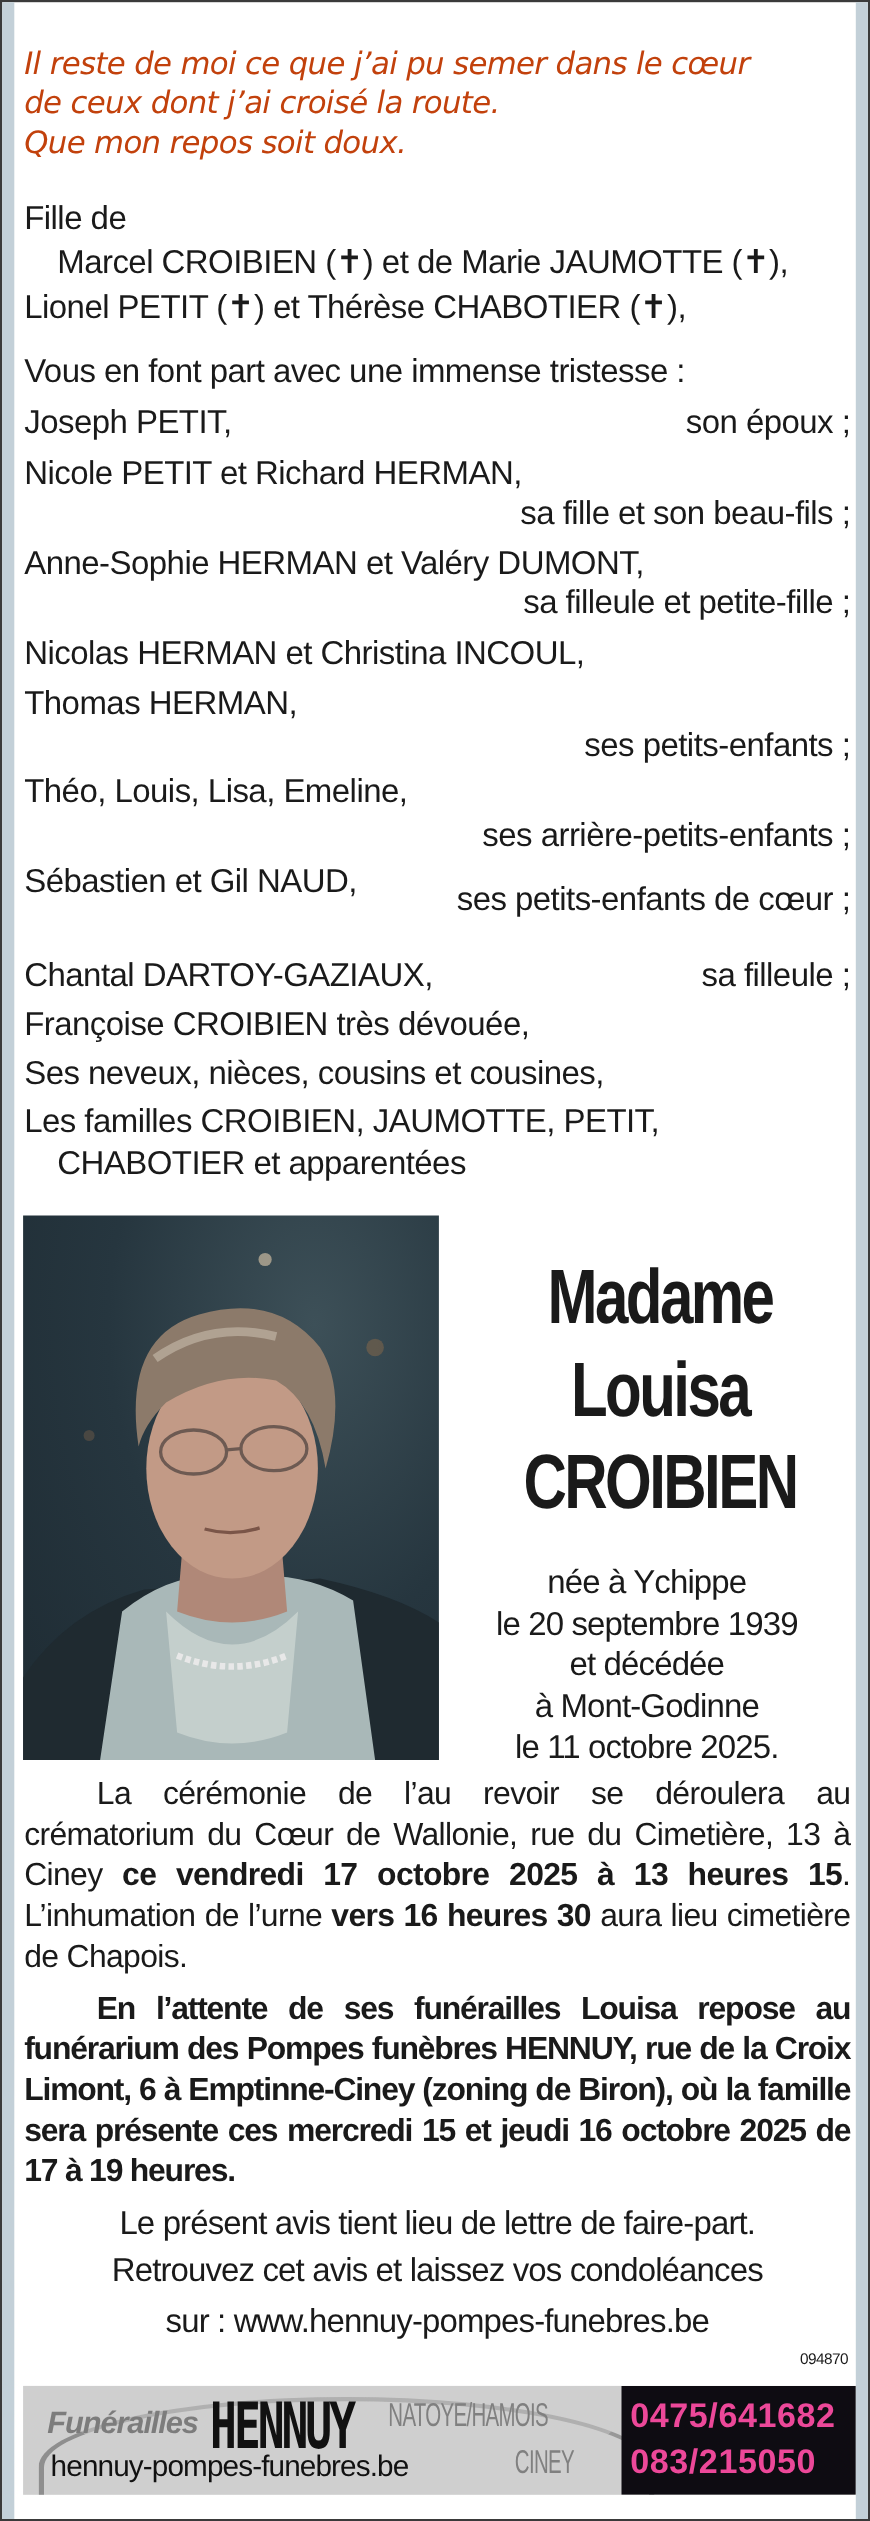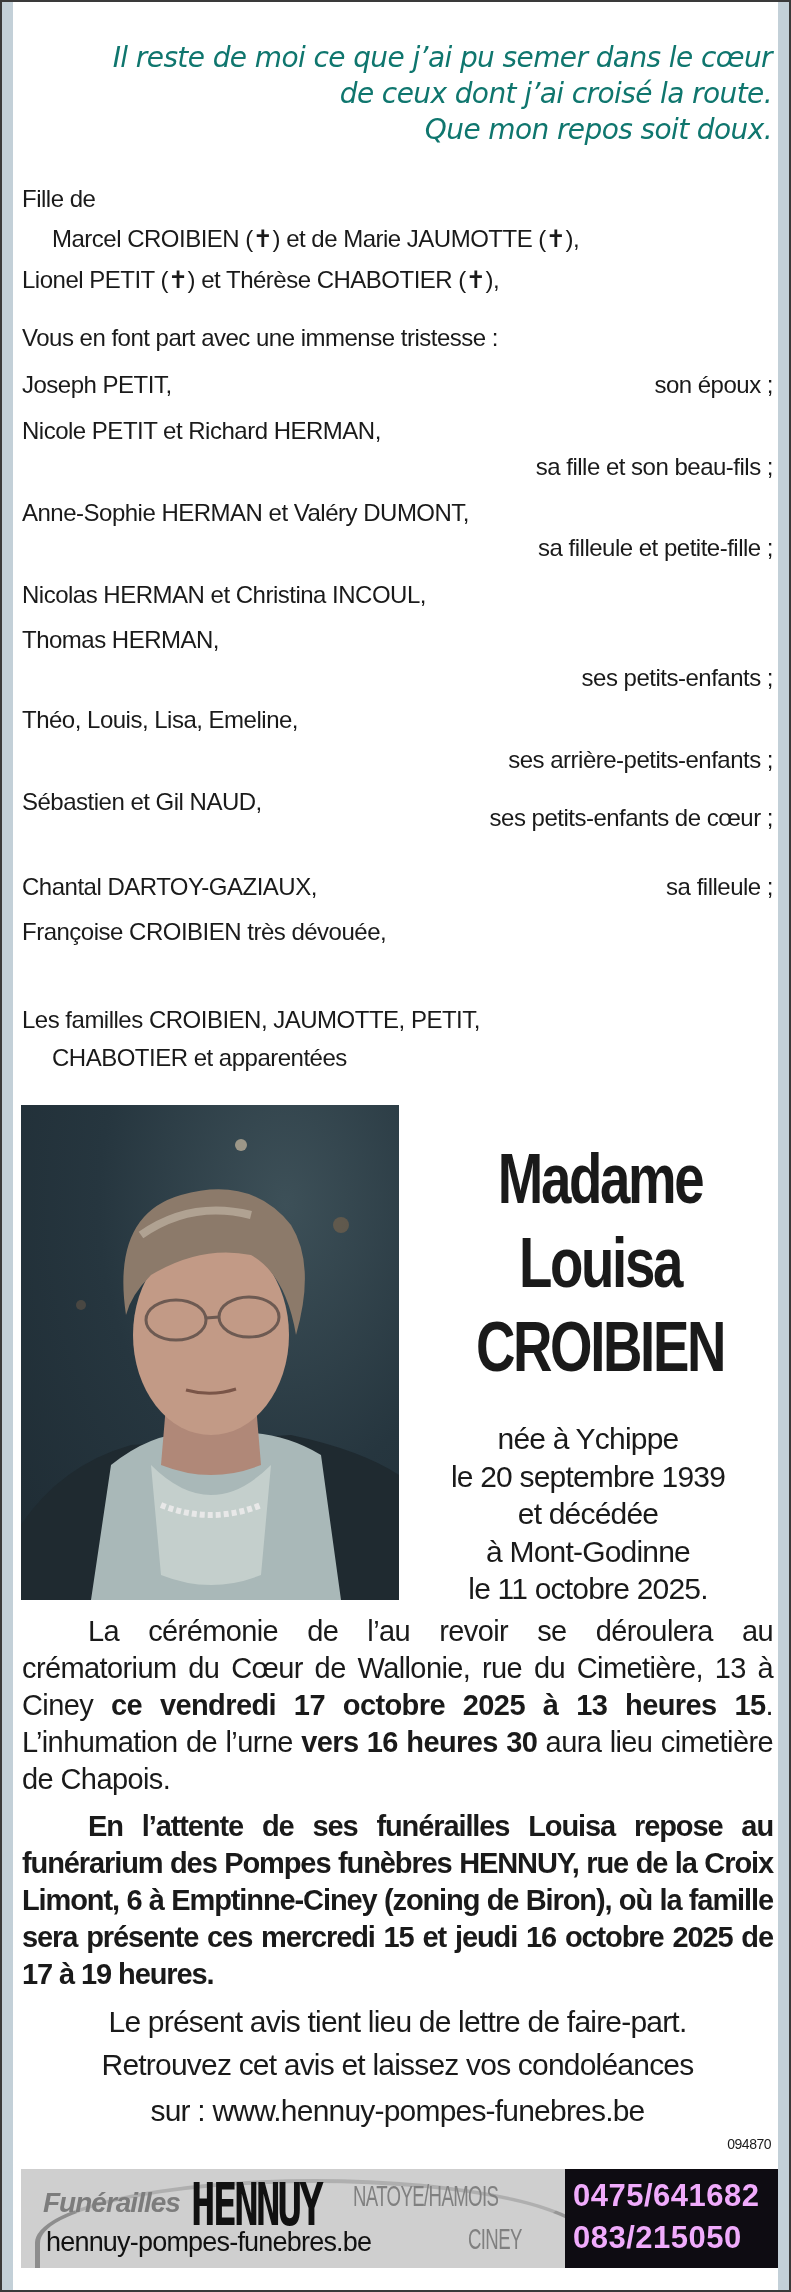--- a/index.html
+++ b/index.html
@@ -6,25 +6,25 @@
   html, body { width: 791px; height: 2292px; background: #ffffff; overflow: hidden; }
   body { font-family: "Liberation Sans", "DejaVu Sans", sans-serif; color: #1a1a1a; position: relative; }
   .frame {
     position: absolute; left: 0; top: 0; width: 791px; height: 2292px;
     border: 2px solid #3a3a3a; background: #ffffff;
   }
   .strip-left { position: absolute; left: 0; top: 0; width: 11px; height: 100%; background: #c3d0d8; }
   .strip-right { position: absolute; right: 0; top: 0; width: 11px; height: 100%; background: #c3d0d8; }
   .abs { position: absolute; }
   .quote {
-    left: 20px; width: 750px; top: 38px; text-align: right;
+    left: 20px; width: 750px; top: 38px; text-align: left;
     font-family: "DejaVu Sans", sans-serif; font-style: italic;
-    font-size: 28px; line-height: 36px; letter-spacing: -0.6px; color: #0f766e;
+    font-size: 28px; line-height: 36px; letter-spacing: -0.6px; color: #c2410c;
   }
-  .fam { left: 20px; width: 751px; font-size: 24px; line-height: 36px; letter-spacing: -0.5px; white-space: nowrap; }
+  .fam { left: 20px; width: 751px; font-size: 30px; line-height: 36px; letter-spacing: -0.5px; white-space: nowrap; }
   .fam .l { position: absolute; left: 0; }
   .fam .r { position: absolute; right: 0; }
   .indent { padding-left: 30px; }
   .photo {
     left: 19px; top: 1103px; width: 378px; height: 495px; overflow: hidden;
     background: radial-gradient(ellipse at 70% 20%, #3d5058 0%, #26363f 50%, #1e2b33 100%);
   }
   .name {
     left: 420px; width: 356px; top: 1135px; text-align: center;
     font-weight: bold; font-size: 70px; line-height: 84px; letter-spacing: -3px;
@@ -47,21 +47,21 @@
   .banner .arc {
     position: absolute; left: 14px; top: 10px; width: 560px; height: 160px;
     border-left: 5px solid #7d7d7d; border-top: 4px solid #a8a8a8; border-radius: 50% 50% 0 0 / 40% 40% 0 0;
     opacity: 0.8; border-right: 5px solid #8a8a8a;
   }
   .banner .fun { position: absolute; left: 22px; top: 18px; font-style: italic; font-weight: bold; font-size: 28px; color: #7c7c7c; letter-spacing: -1px; }
   .banner .hennuy { position: absolute; left: 170px; top: 6px; font-family: "DejaVu Sans Mono", monospace; font-weight: bold; font-size: 58px; line-height: 60px; color: #111; letter-spacing: -4px; transform: scaleX(0.7); transform-origin: left top; }
   .banner .loc1 { position: absolute; left: 332px; top: 10px; font-size: 30px; color: #808080; letter-spacing: -1px; transform: scaleX(0.62); transform-origin: left top; white-space: nowrap; }
   .banner .loc2 { position: absolute; left: 447px; top: 53px; font-size: 30px; color: #808080; letter-spacing: -1px; transform: scaleX(0.62); transform-origin: left top; }
   .banner .site { position: absolute; left: 25px; top: 58px; font-size: 27px; color: #111; letter-spacing: -0.8px; }
-  .banner .phones { position: absolute; right: 0; top: 0; width: 213px; height: 99px; background: #0e0c12; color: #f0abfc; font-weight: bold; font-size: 31px; line-height: 42px; padding: 6px 0 12px 8px; letter-spacing: 0.5px; }
+  .banner .phones { position: absolute; right: 0; top: 0; width: 213px; height: 99px; background: #0e0c12; color: #ec4899; font-weight: bold; font-size: 31px; line-height: 42px; padding: 6px 0 12px 8px; letter-spacing: 0.5px; }
 </style>
 </head>
 <body>
 
 <div class="frame">
   <div class="strip-left"></div>
   <div class="strip-right"></div>
 
   <div class="abs quote">
     <div>Il reste de moi ce que j’ai pu semer dans le cœur</div>
@@ -111,20 +111,23 @@
   </div>
   <div class="abs fam" style="top:798px;height:36px;">
     <span class="r">ses petits-enfants de cœur ;</span>
   </div>
   <div class="abs fam" style="top:867px;height:36px;">
     <span class="l">Chantal DARTOY-GAZIAUX,</span>
     <span class="r">sa filleule ;</span>
   </div>
   <div class="abs fam" style="top:912px;height:36px;">
     <span class="l">Françoise CROIBIEN très dévouée,</span>
+  </div>
+  <div class="abs fam" style="top:956px;height:36px;">
+    <span class="l">Ses neveux, nièces, cousins et cousines,</span>
   </div>
   <div class="abs fam" style="top:1000px;height:36px;">
     <span class="l">Les familles CROIBIEN, JAUMOTTE, PETIT,</span>
   </div>
   <div class="abs fam" style="top:1038px;height:36px;">
     <span class="l indent">CHABOTIER et apparentées</span>
   </div>
 
   <div class="abs photo">
     <svg width="378" height="495" viewBox="0 0 378 495">

